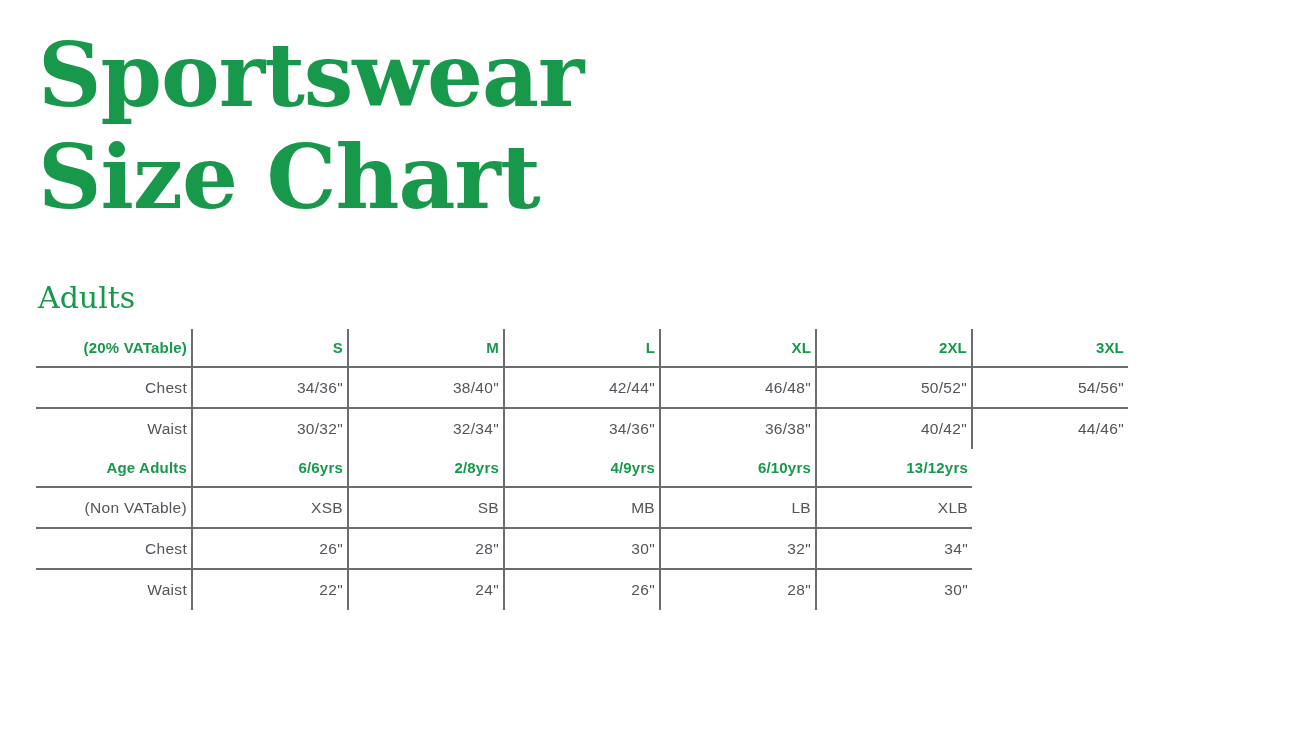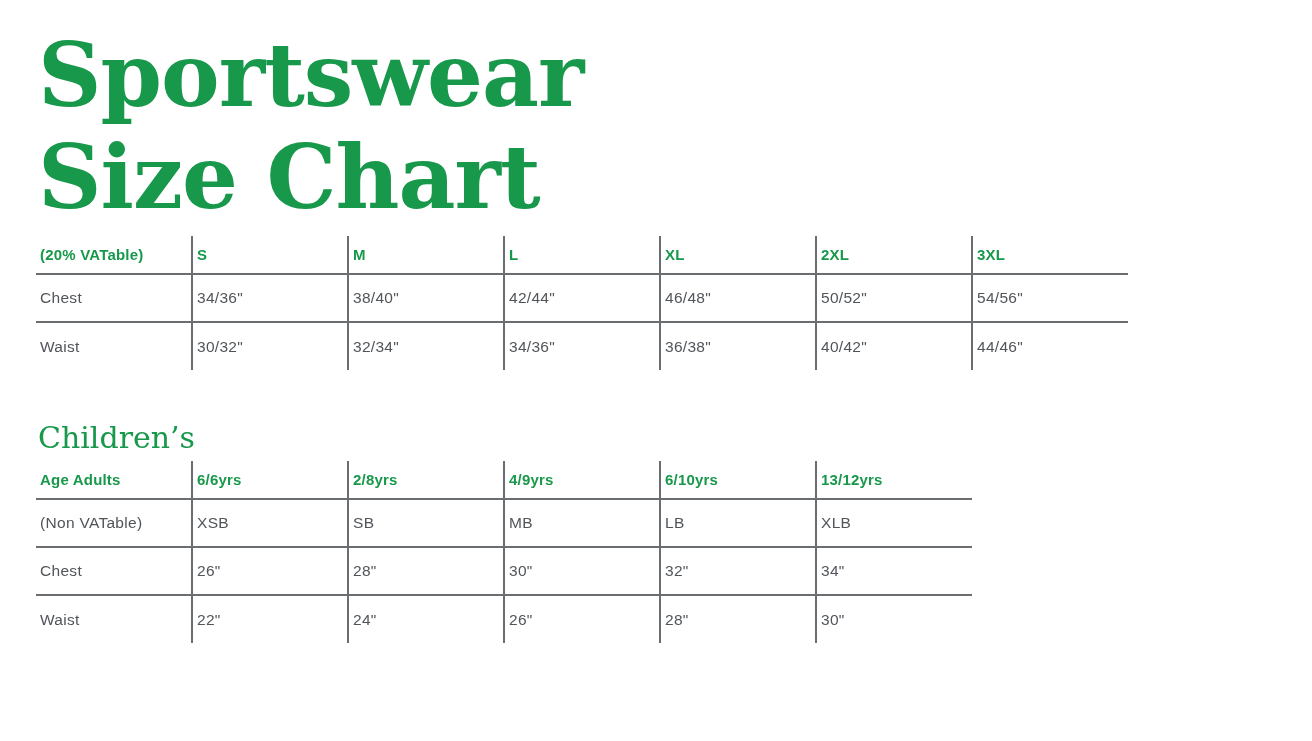--- a/index.html
+++ b/index.html
@@ -10,21 +10,21 @@
   *{box-sizing:border-box;}
   html,body{margin:0;padding:0;}
   body{
     width:1312px;
     height:741px;
     overflow:hidden;
     background:#ffffff;
     font-family:"Liberation Sans", sans-serif;
   }
   .title{
-    margin:24px 0 8px 38px;
+    margin:24px 0 0 38px;
     font-family:"DejaVu Serif", serif;
     font-weight:600;
     color:var(--green);
     font-size:88px;
     line-height:1.16;
     white-space:pre-line;
     letter-spacing:-1px;
   }
   .section-heading{
     font-family:"DejaVu Serif", serif;
@@ -39,54 +39,55 @@
   table.size-table{
     border-collapse:collapse;
     table-layout:fixed;
     margin-left:36px;
   }
   table.size-table.adults{width:1092px;}
   table.size-table.children{width:936px;}
   .size-table th,
   .size-table td{
     border-left:2px solid var(--line);
-    text-align:left;
+    text-align:right;
     vertical-align:middle;
     padding:0 4px;
     overflow:hidden;
     white-space:nowrap;
   }
   .size-table th:first-child,
   .size-table td:first-child{border-left:none;}
   .size-table thead tr{border-bottom:2px solid var(--line);}
   .size-table tbody tr:not(:last-child){border-bottom:2px solid var(--line);}
   .size-table th{
     height:38px;
     color:var(--green);
     font-weight:bold;
     font-size:15px;
     letter-spacing:0.2px;
   }
   .size-table td{
-    height:48px;
+    height:41px;
     color:var(--text);
     font-weight:normal;
     font-size:15.5px;
     letter-spacing:0.3px;
   }
 </style>
 </head>
 <body>
 
 <div class="page">
 
   <h1 class="title">Sportswear
 Size Chart</h1>
 
   <section>
+    <h2 class="section-heading heading-adults">Adults</h2>
     <table class="size-table adults">
       <thead>
         <tr>
           <th>(20% VATable)</th>
           <th>S</th>
           <th>M</th>
           <th>L</th>
           <th>XL</th>
           <th>2XL</th>
           <th>3XL</th>
@@ -109,21 +110,20 @@
           <td>34/36"</td>
           <td>36/38"</td>
           <td>40/42"</td>
           <td>44/46"</td>
         </tr>
       </tbody>
     </table>
   </section>
 
   <section>
-    <h2 class="section-heading heading-children">Children’s</h2>
     <table class="size-table children">
       <thead>
         <tr>
           <th>Age Adults</th>
           <th>6/6yrs</th>
           <th>2/8yrs</th>
           <th>4/9yrs</th>
           <th>6/10yrs</th>
           <th>13/12yrs</th>
         </tr>

